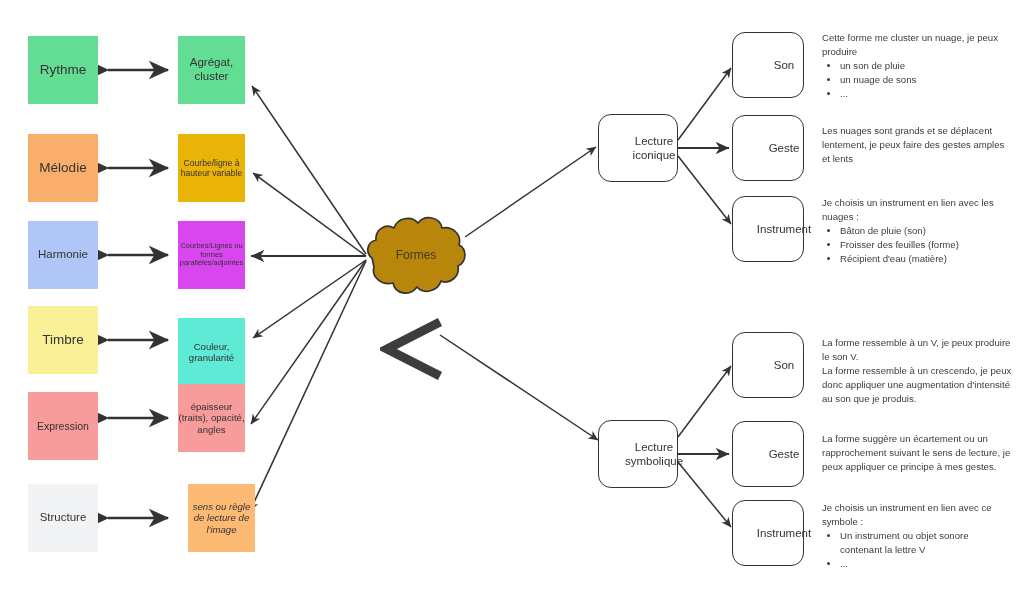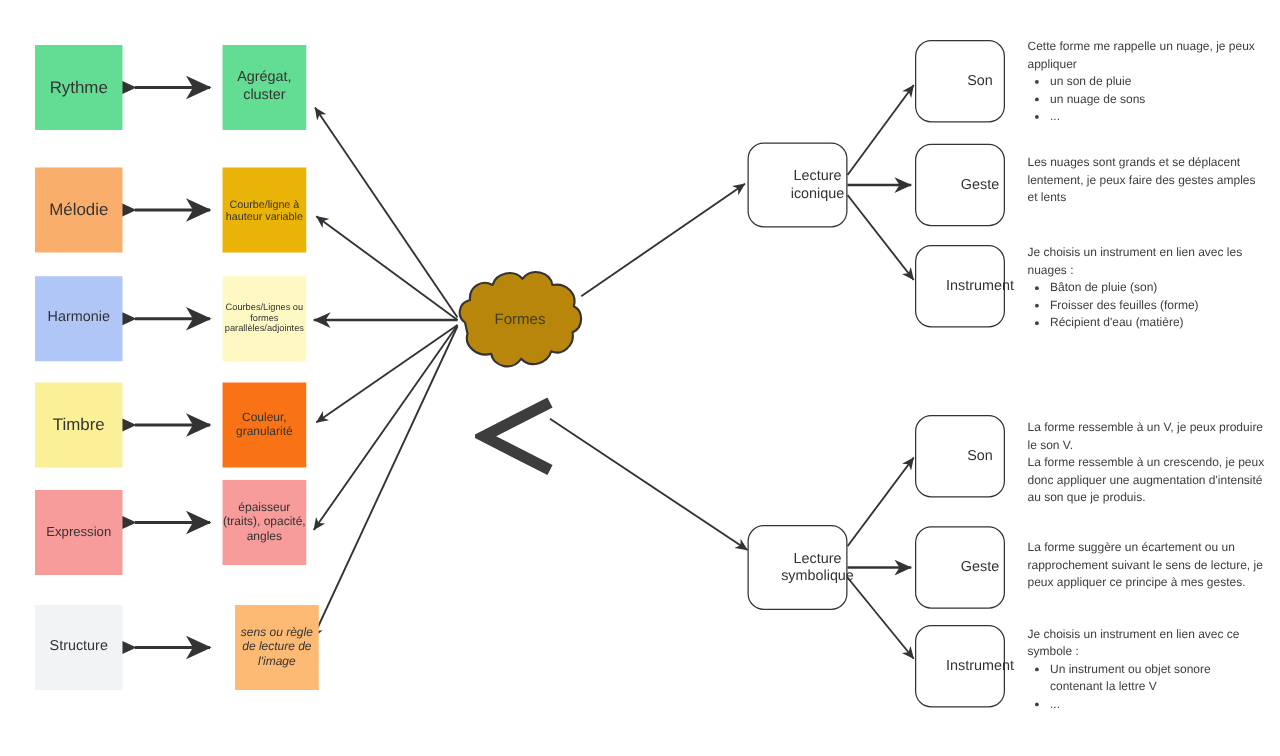--- a/index.html
+++ b/index.html
@@ -157,24 +157,24 @@
   <div class="catbox left" style="left: 28px; top: 484px; background: rgb(242, 243, 245); font-size: 11.5px;">
       <span>Structure</span>
     </div>
 
   <div class="catbox right" style="left: 178px; top: 36px; background: rgb(100, 221, 148); font-size: 11.5px;">
       <span>Agrégat, cluster</span>
     </div>
   <div class="catbox right" style="left: 178px; top: 134px; background: #eab308; font-size: 8.6px;">
       <span>Courbe/ligne à hauteur variable</span>
     </div>
-  <div class="catbox right" style="left: 178px; top: 221px; background: #fef9c3; font-size: 7.4px;">
+  <div class="catbox right" style="left: 178px; top: 221px; background: #d946ef; font-size: 7.4px;">
       <span>Courbes/Lignes ou formes parallèles/adjointes</span>
     </div>
-  <div class="catbox right" style="left: 178px; top: 306px; background: #f97316; font-size: 9.6px; text-align: center;">
+  <div class="catbox right" style="left: 178px; top: 318px; background: #5eead4; font-size: 9.6px; text-align: center;">
       <span>Couleur, granularité</span>
     </div>
   <div class="catbox right" style="left: 178px; top: 384px; background: rgb(247, 155, 155); font-size: 9.6px;">
       <span>épaisseur (traits), opacité, angles</span>
     </div>
   <div class="catbox right" style="left: 188px; top: 484px; background: #fdba74; font-size: 9.6px; font-style: italic;">
       <span>sens ou règle de lecture de l'image</span>
     </div>
 
   <div class="cloud">
@@ -222,21 +222,21 @@
       <span>Son</span>
     </div>
   <div class="rnode" style="left:732px; top:421px; width:72px; height:66px;">
       <span>Geste</span>
     </div>
   <div class="rnode" style="left:732px; top:500px; width:72px; height:66px;">
       <span>Instrument</span>
     </div>
 
   <div class="tblock" style="left:822px; top:31px;">
-      <p>Cette forme me rappelle un nuage, je peux appliquer</p>
+      <p>Cette forme me cluster un nuage, je peux produire</p>
       <ul>
         <li>un son de pluie</li>
         <li>un nuage de sons</li>
         <li>...</li>
       </ul>
     </div>
   <div class="tblock" style="left:822px; top:196px;">
       <p>Je choisis un instrument en lien avec les nuages :</p>
       <ul>
         <li>Bâton de pluie (son)</li>

